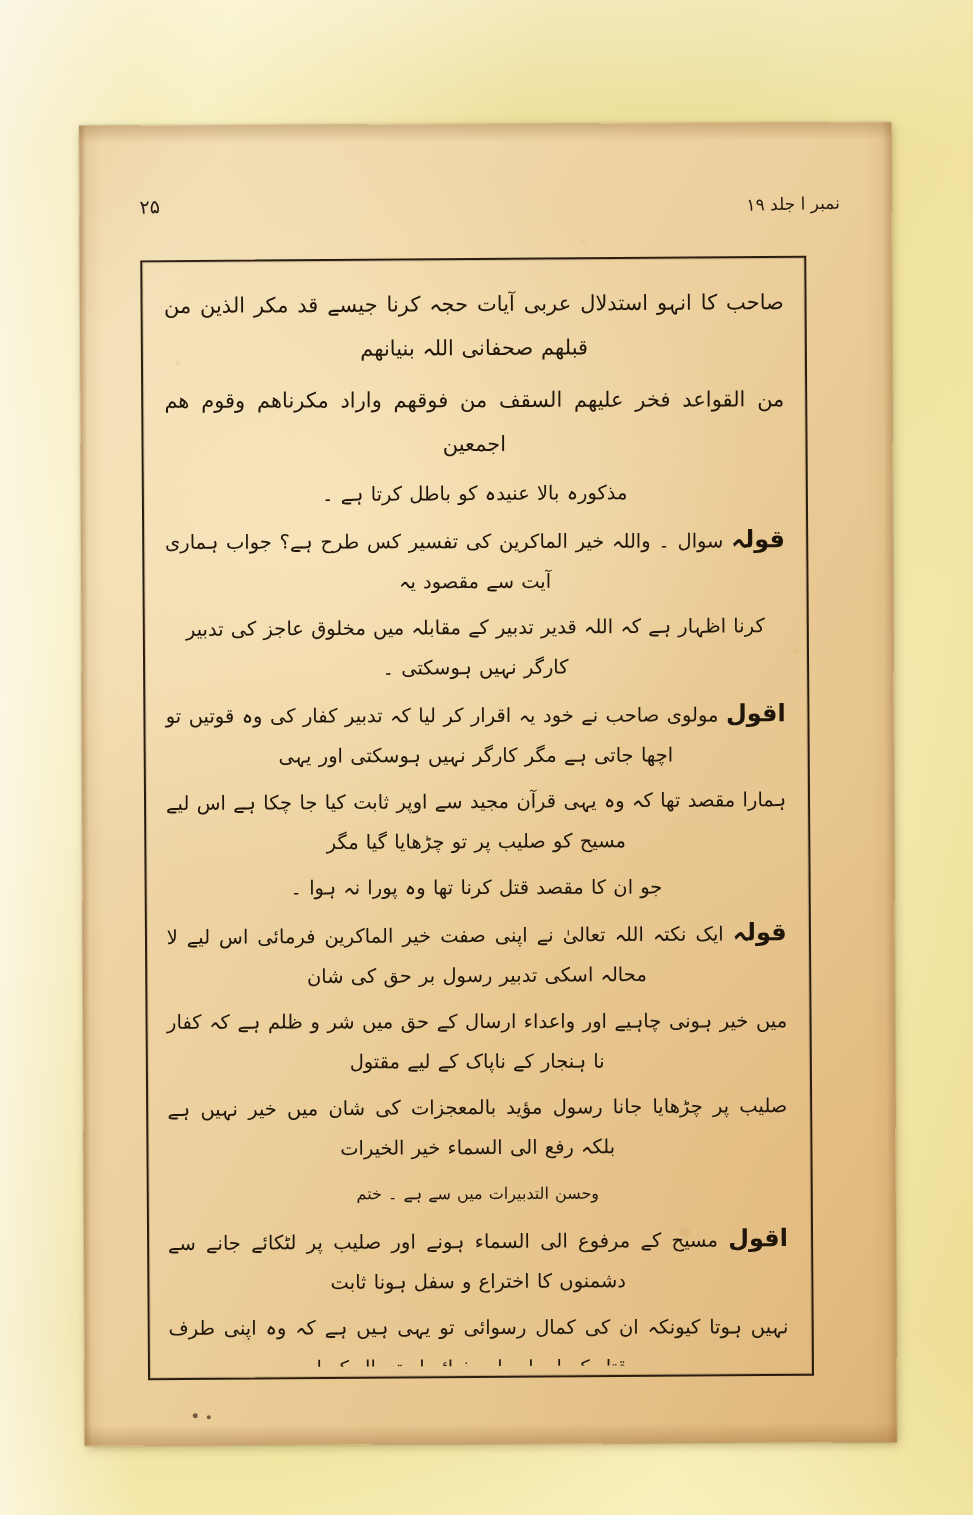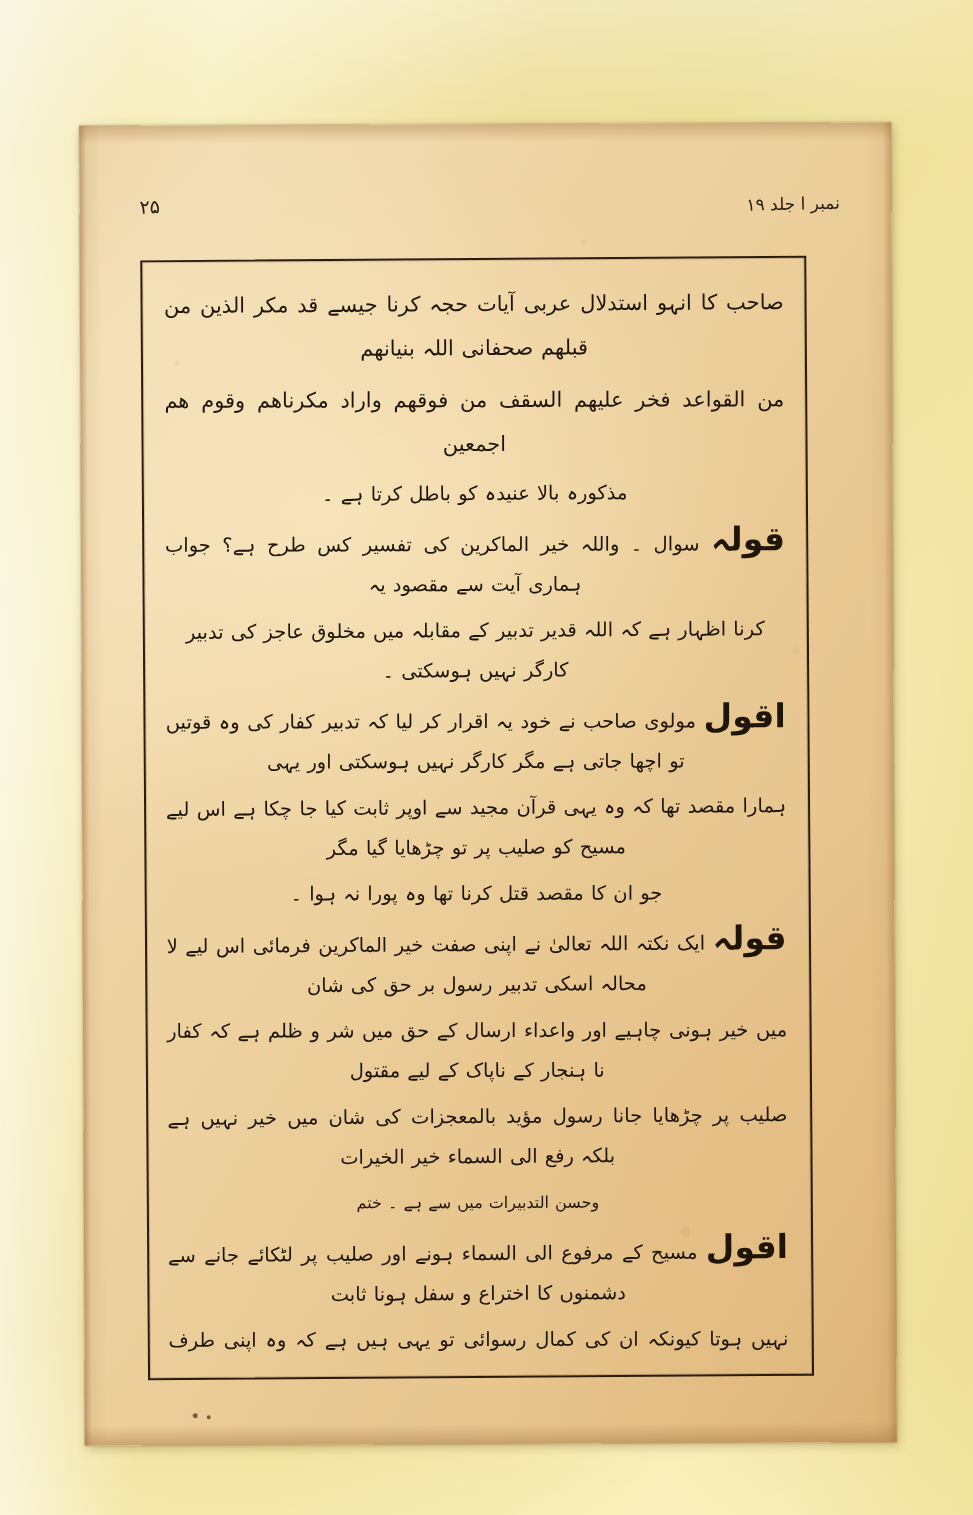--- a/index.html
+++ b/index.html
@@ -156,21 +156,21 @@
     letter-spacing: 0px;
     word-spacing: 1px;
   }
   .para.arabic-quote {
     font-size: 21px;
     line-height: 44px;
     text-align-last: center;
     margin-bottom: 8px;
   }
   .para .heading-word {
-    font-size: 33px;
+    font-size: 24px;
     font-weight: bold;
     letter-spacing: 1px;
   }
   .para.centered {
     text-align: center;
     text-align-last: center;
   }
   .ornament {
     font-size: 16px;
   }

